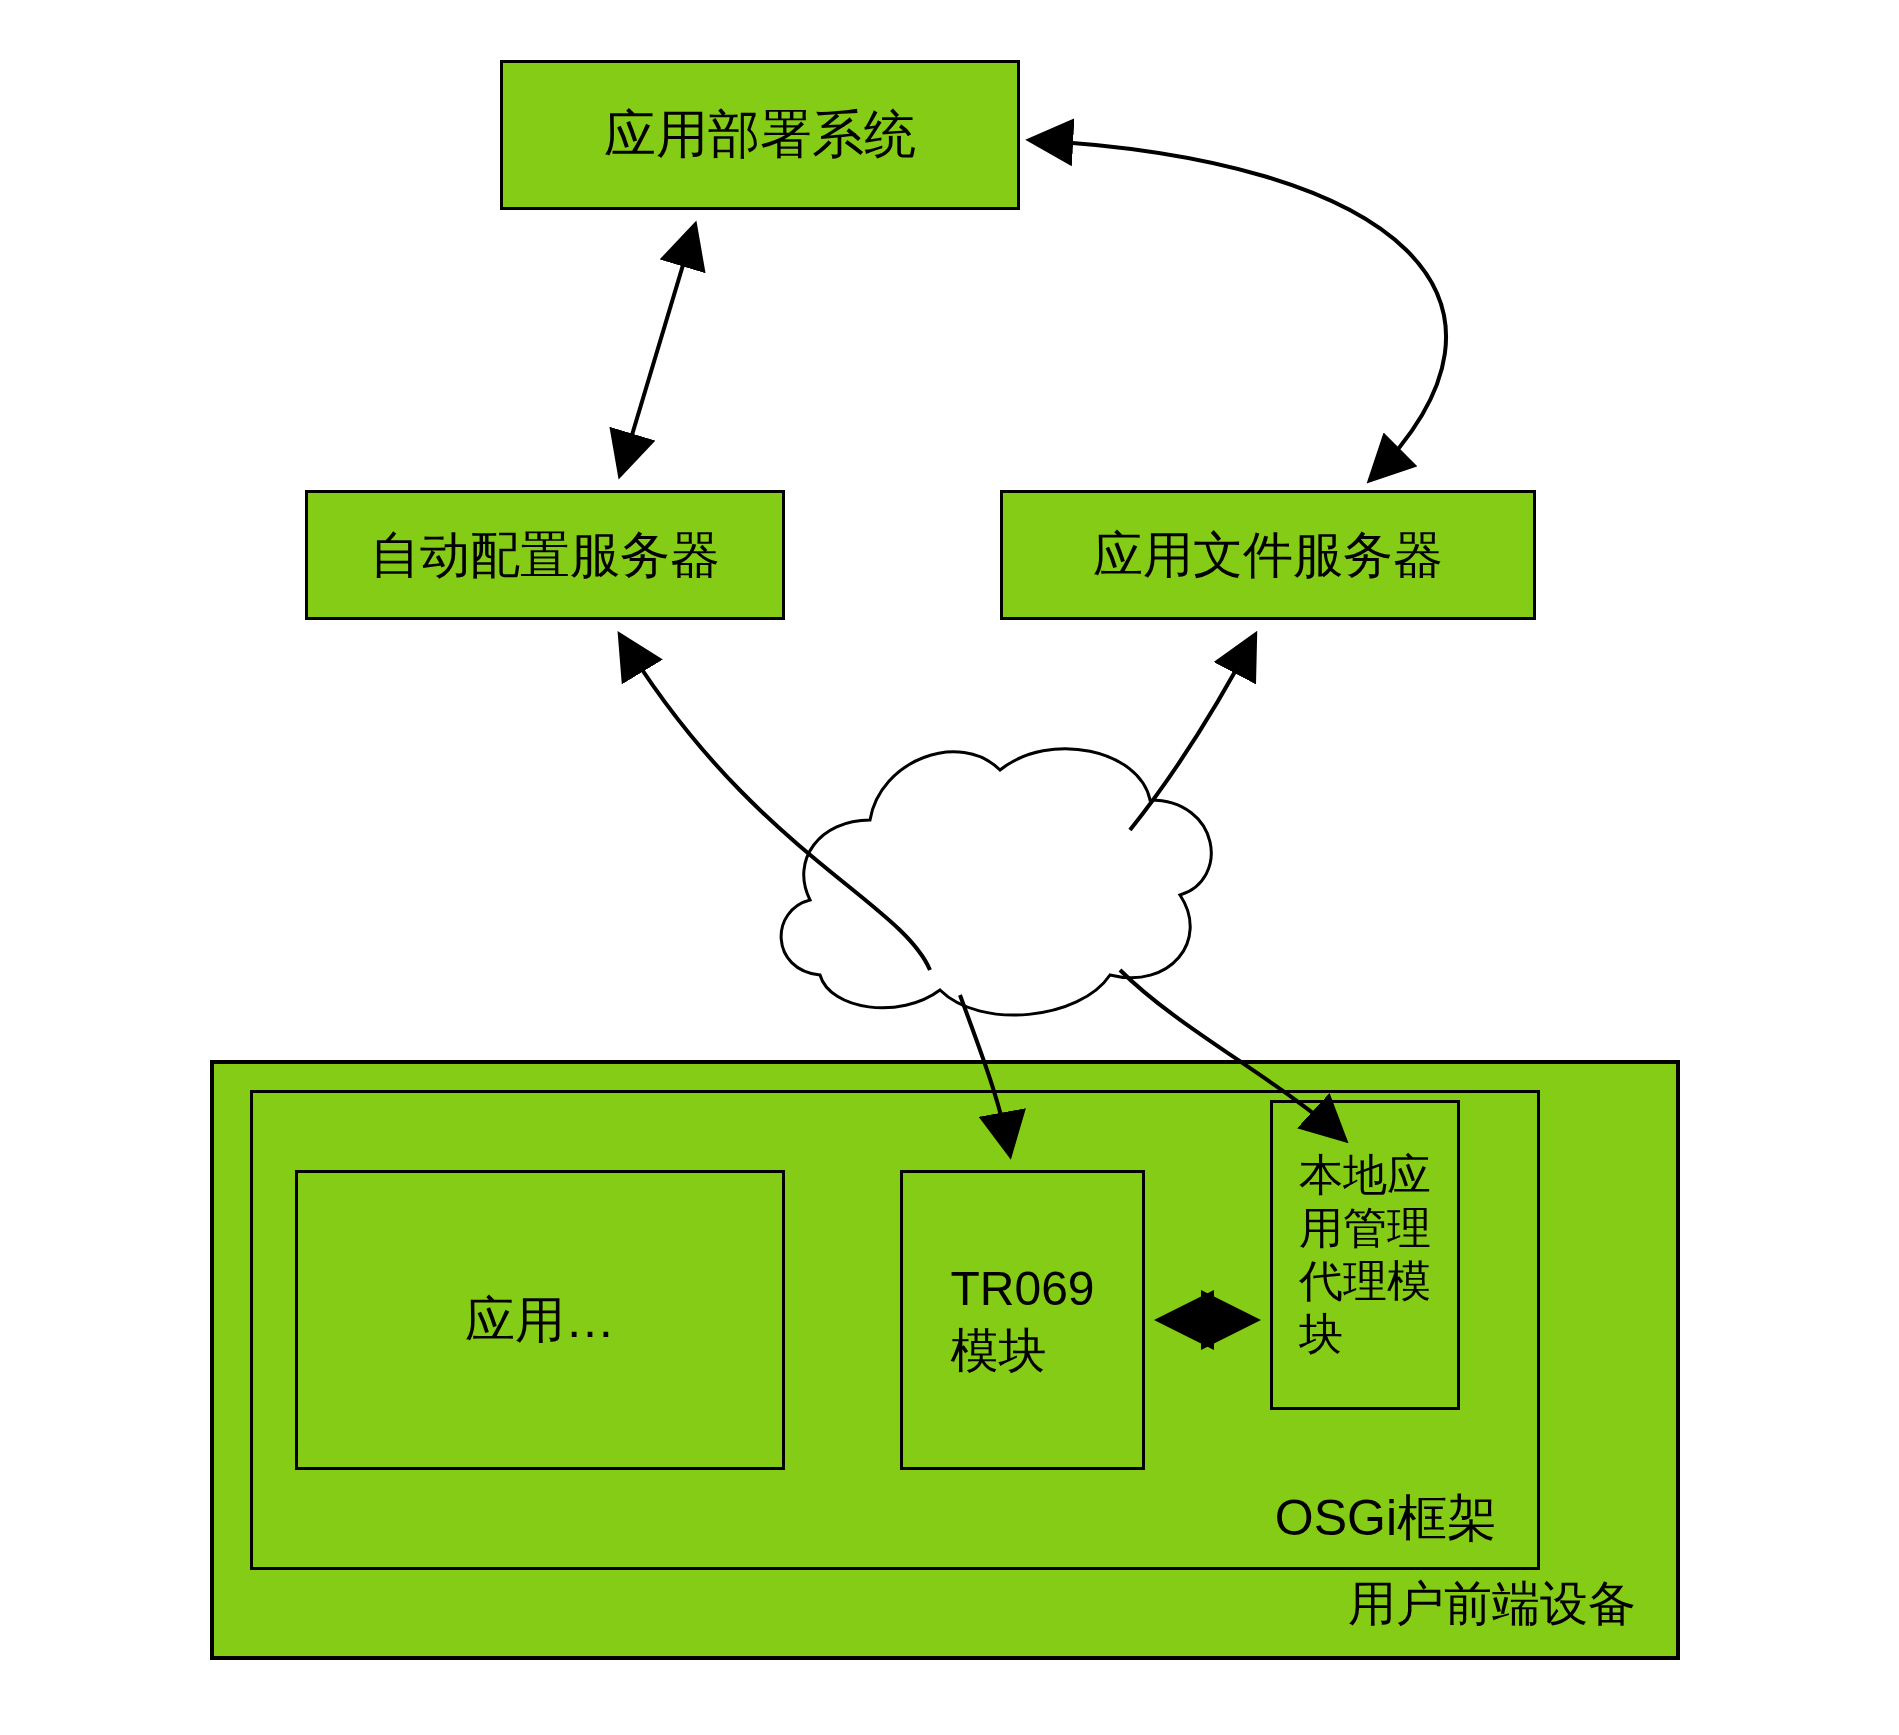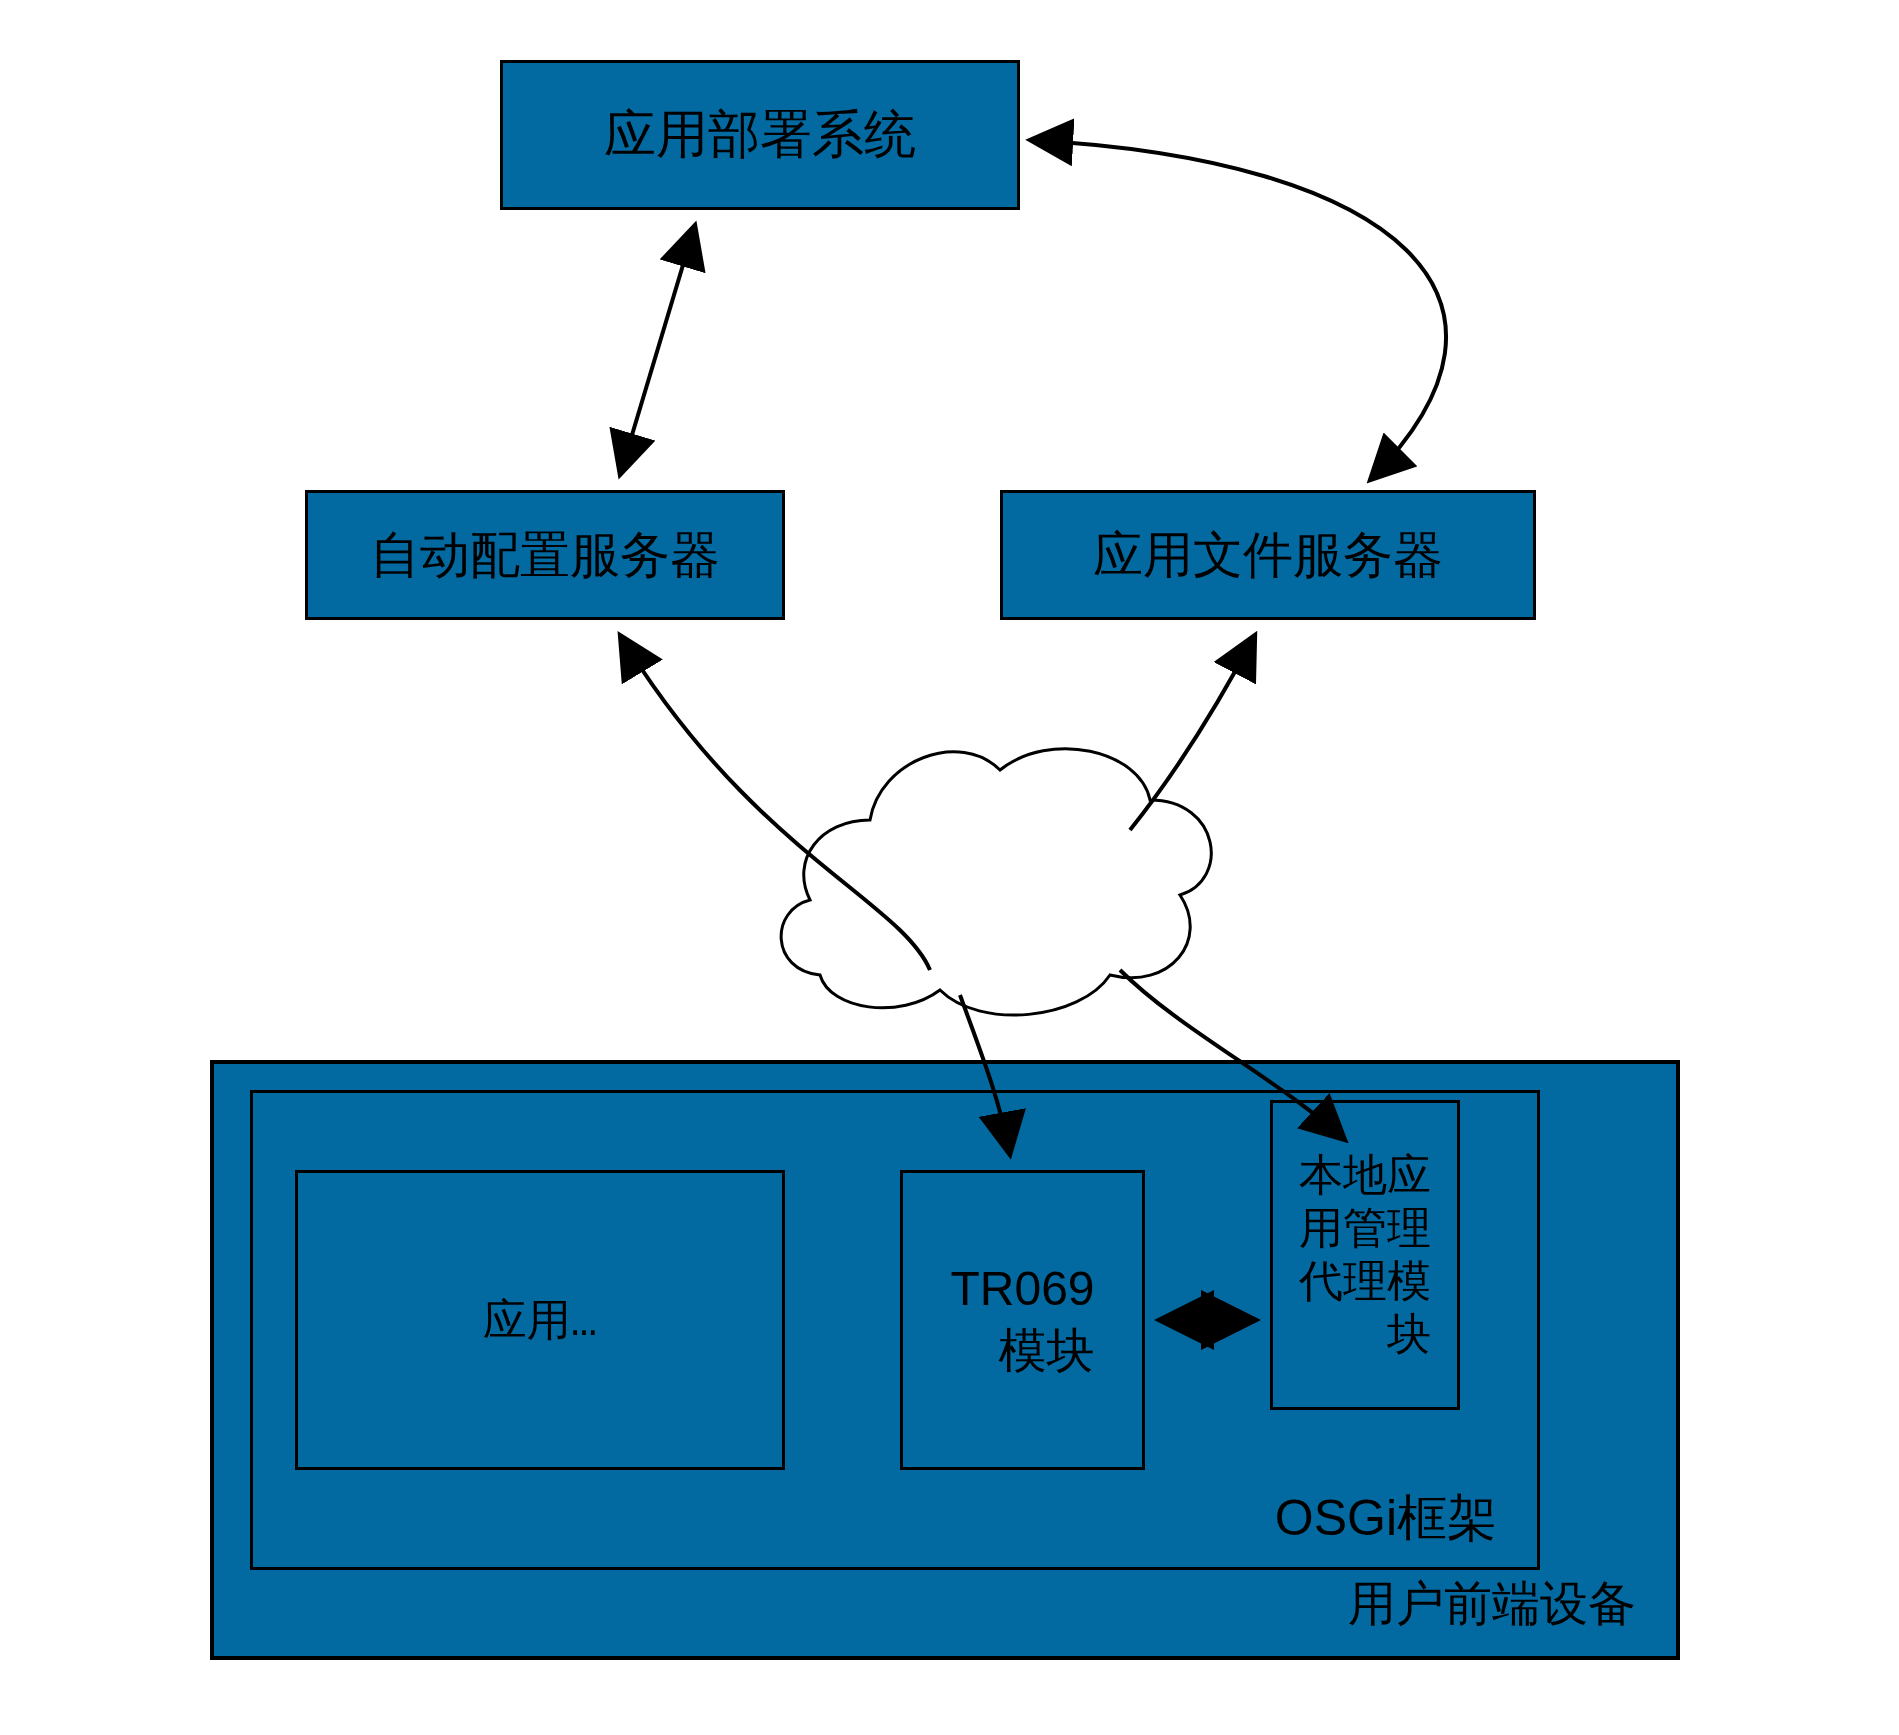--- a/index.html
+++ b/index.html
@@ -6,25 +6,25 @@
     body {
       width: 1899px;
       height: 1735px;
       position: relative;
       background: #fff;
       font-family: "Microsoft YaHei", "SimSun", sans-serif;
     }
     .box {
       position: absolute;
       border: 3px solid #000;
-      background: #0369a1;
+      background: #84cc16;
       display: flex;
       align-items: center;
       justify-content: center;
-      text-align: right;
+      text-align: left;
     }
     .label {
       position: absolute;
       text-align: center;
     }
     svg.overlay {
       position: absolute;
       top: 0;
       left: 0;
       width: 1899px;
@@ -53,21 +53,21 @@
 
 <div class="box" style="left:210px; top:1060px; width:1470px; height:600px; border-width:4px; display:block;">
   <span style="position:absolute; right:40px; bottom:20px; font-size:48px;">用户前端设备</span>
 </div>
 
 <div class="box" style="left:250px; top:1090px; width:1290px; height:480px; display:block;">
   <span style="position:absolute; right:40px; bottom:15px; font-size:50px;margin-left:12px;">OSGi框架</span>
 </div>
 
 <div class="box" style="left:295px; top:1170px; width:490px; height:300px;">
-  <span style="font-size:44px;font-family:Liberation Mono, monospace;">应用…</span>
+  <span style="font-size:50px;">应用…</span>
 </div>
 
 <div class="box" style="left:900px; top:1170px; width:245px; height:300px;">
   <span style="font-size:48px; white-space:pre-line; line-height:1.3;">TR069
 模块</span>
 </div>
 
 <div class="box" style="left:1270px; top:1100px; width:190px; height:310px;">
   <span style="font-size:44px; white-space:pre-line; line-height:1.2;">本地应
 用管理

